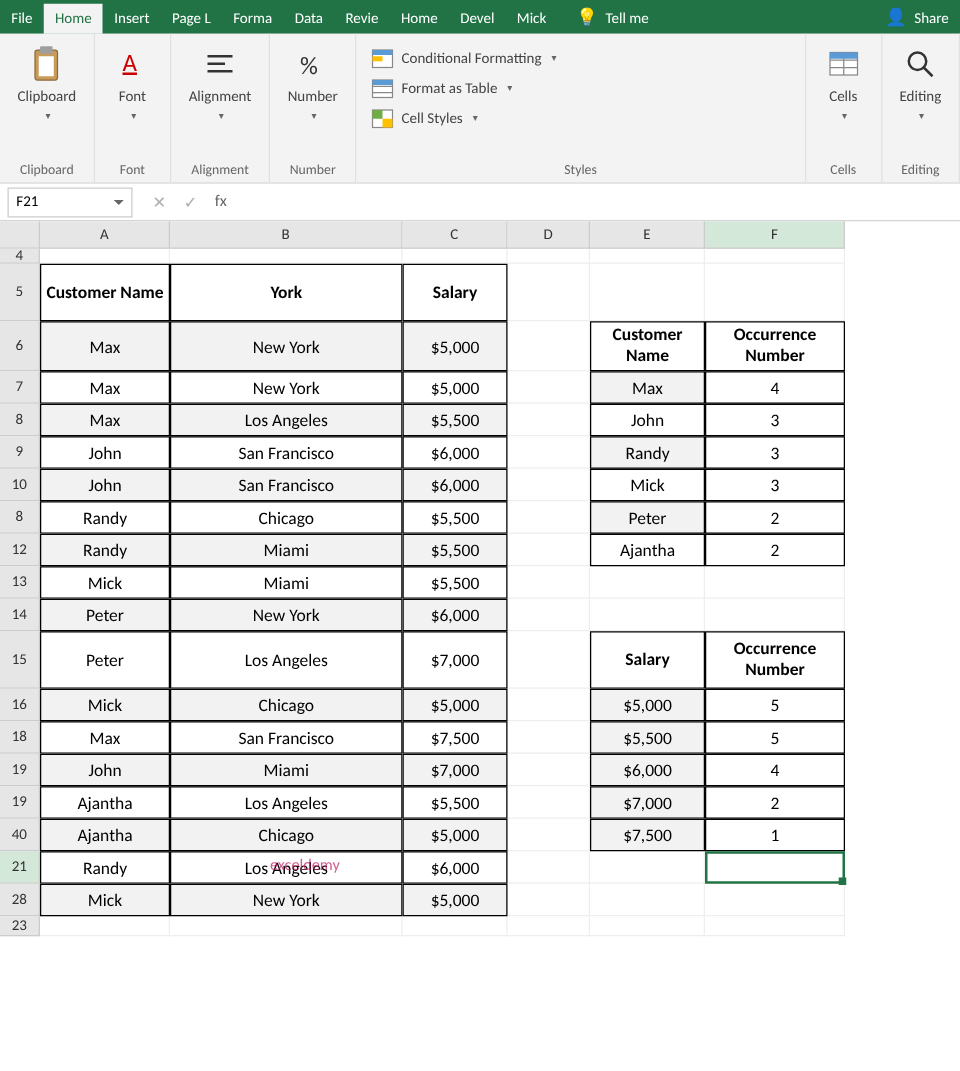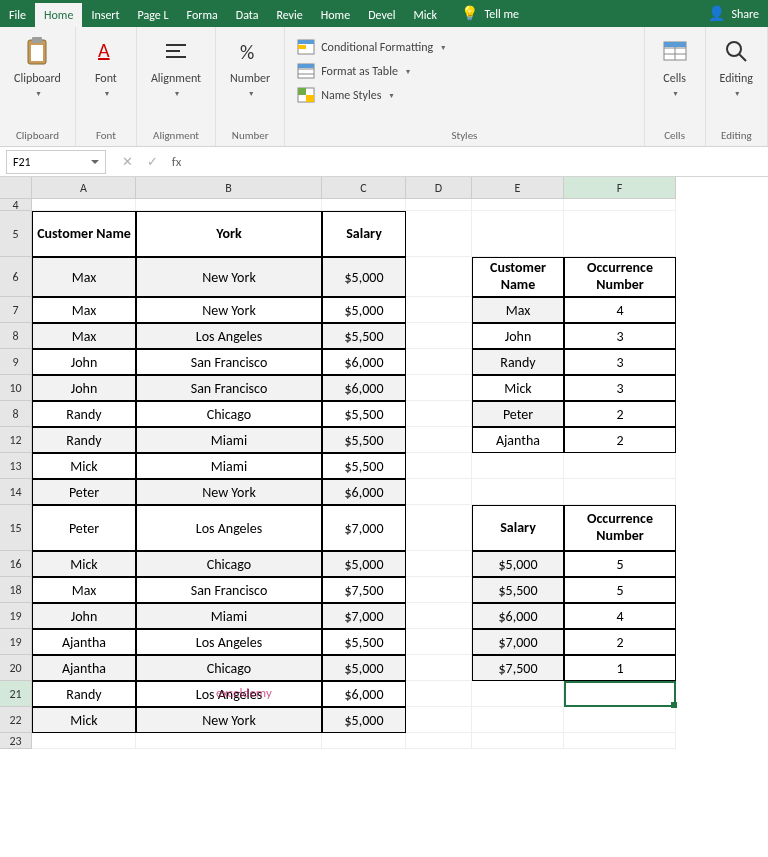--- a/index.html
+++ b/index.html
@@ -153,21 +153,21 @@
             <span class="dd">▾</span>
           </div>
         <div class="style-item">
             <span class="sico">
               <svg width="18" height="16">
                 <rect x="1" y="1" width="16" height="14" fill="#fff" stroke="#888"></rect>
                 <rect x="1" y="1" width="8" height="7" fill="#70ad47"></rect>
                 <rect x="9" y="8" width="8" height="7" fill="#ffc000"></rect>
               </svg>
             </span>
-            <span>Name Styles</span>
+            <span>Cell Styles</span>
             <span class="dd">▾</span>
           </div>
       </div>
       <div class="style-spacer"></div>
     </div>
     <div class="rgroup-label">Styles</div>
   </div>
   <div class="rgroup">
     <div class="rgroup-body">
       <div class="big-btn">
@@ -233,23 +233,23 @@
       <div class="row-h" style="height: 26px;">10</div>
       <div class="row-h" style="height: 26px;">8</div>
       <div class="row-h" style="height: 26px;">12</div>
       <div class="row-h" style="height: 26px;">13</div>
       <div class="row-h" style="height: 26px;">14</div>
       <div class="row-h" style="height: 46px;">15</div>
       <div class="row-h" style="height: 26px;">16</div>
       <div class="row-h" style="height: 26px;">18</div>
       <div class="row-h" style="height: 26px;">19</div>
       <div class="row-h" style="height: 26px;">19</div>
-      <div class="row-h" style="height: 26px;">20</div>
+      <div class="row-h" style="height: 26px;">40</div>
       <div class="row-h sel" style="height: 26px;">21</div>
-      <div class="row-h" style="height: 26px;">22</div>
+      <div class="row-h" style="height: 26px;">28</div>
       <div class="row-h" style="height: 16px;">23</div>
     </div>
   <div class="cells" id="cells">
       <div class="cell " style="left: 0px; top: 0px; width: 104px; height: 12px;"></div>
       <div class="cell " style="left: 104px; top: 0px; width: 186px; height: 12px;"></div>
       <div class="cell " style="left: 290px; top: 0px; width: 84px; height: 12px;"></div>
       <div class="cell " style="left: 374px; top: 0px; width: 66px; height: 12px;"></div>
       <div class="cell " style="left: 440px; top: 0px; width: 92px; height: 12px;"></div>
       <div class="cell " style="left: 532px; top: 0px; width: 112px; height: 12px;"></div>
       <div class="cell " style="left: 0px; top: 12px; width: 104px; height: 46px;"></div>

